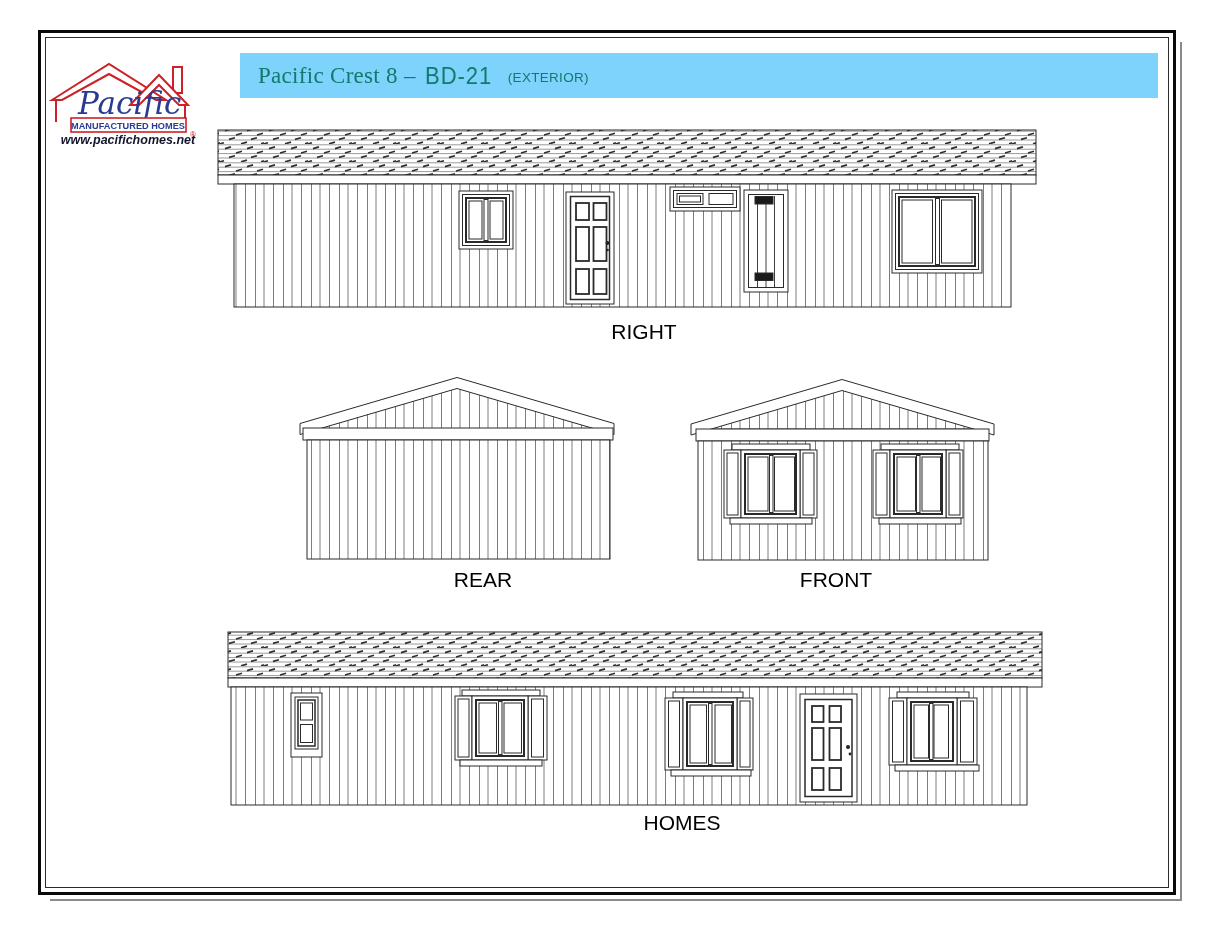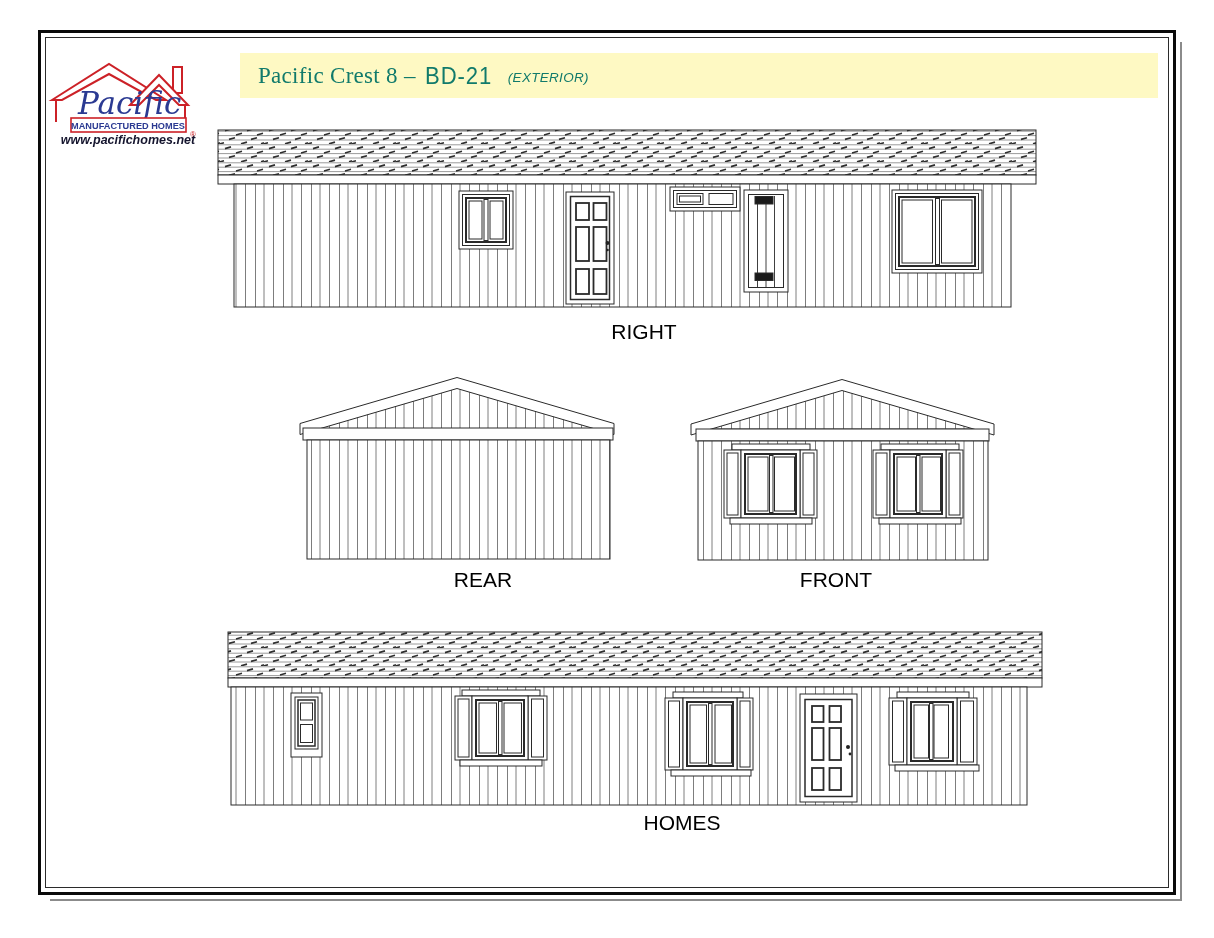--- a/index.html
+++ b/index.html
@@ -9,26 +9,26 @@
   .shadow-line{position:absolute;left:50px;top:42px;width:1130px;height:857px;
     border-right:2px solid #8b8b8b;border-bottom:2px solid #8b8b8b;}
   .sheet{position:absolute;left:38px;top:30px;width:1138px;height:865px;
     box-sizing:border-box;border:3px solid #0a0a0a;background:#ffffff;}
   .inner-line{position:absolute;left:45px;top:37px;width:1124px;height:851px;
     box-sizing:border-box;border:1px solid #2b2b2b;}
 
   
   .logo{position:absolute;left:44px;top:48px;width:160px;height:100px;text-align:center;}
   .titlebar{position:absolute;left:240px;top:53px;width:918px;height:45px;
-    background:#fef9c3;display:flex;align-items:center;padding-left:18px;box-sizing:border-box;}
+    background:#7dd3fc;display:flex;align-items:center;padding-left:18px;box-sizing:border-box;}
   .title-serif{font-family:"Liberation Serif",serif;font-size:23px;color:#117a6b;letter-spacing:.3px;}
   .title-model{font-family:"Liberation Sans",sans-serif;font-size:24px;color:#117a6b;
     margin-left:9px;letter-spacing:1px;transform:scaleX(.92);transform-origin:left center;}
   .title-suffix{font-family:"Liberation Sans",sans-serif;font-size:13.5px;color:#117a6b;
-    margin-left:10px;margin-top:4px;letter-spacing:.3px;font-style:italic;}
+    margin-left:10px;margin-top:4px;letter-spacing:.3px;}
 
   
   svg.plan{position:absolute;left:0;top:0;}
 
   
   .view-label{position:absolute;transform:translateX(-50%);font-size:21px;color:#000;
     font-family:"Liberation Sans",sans-serif;white-space:nowrap;}
   .lbl-right{left:644px;top:320px;}
   .lbl-rear{left:483px;top:568px;}
   .lbl-front{left:836px;top:568px;text-align:right;}

